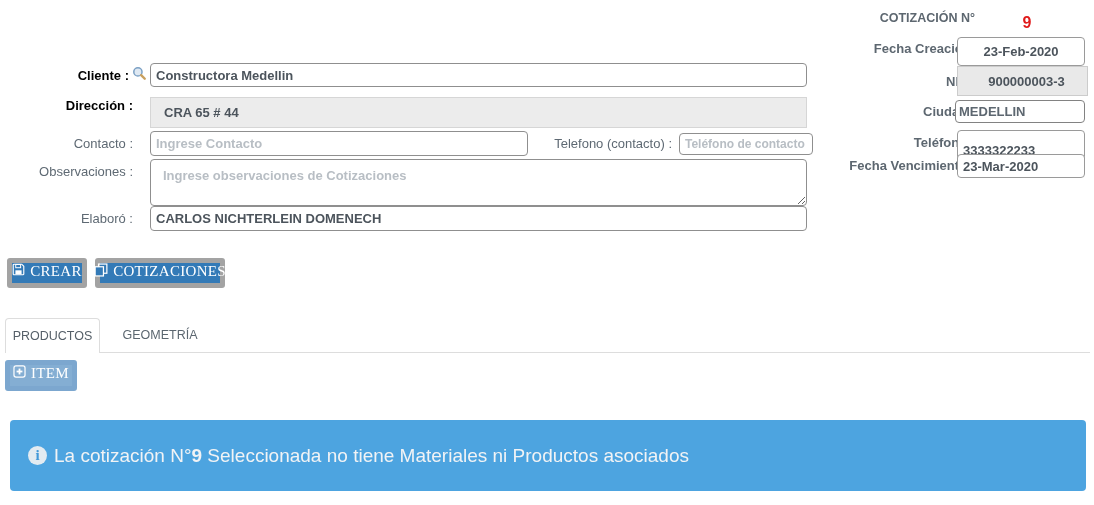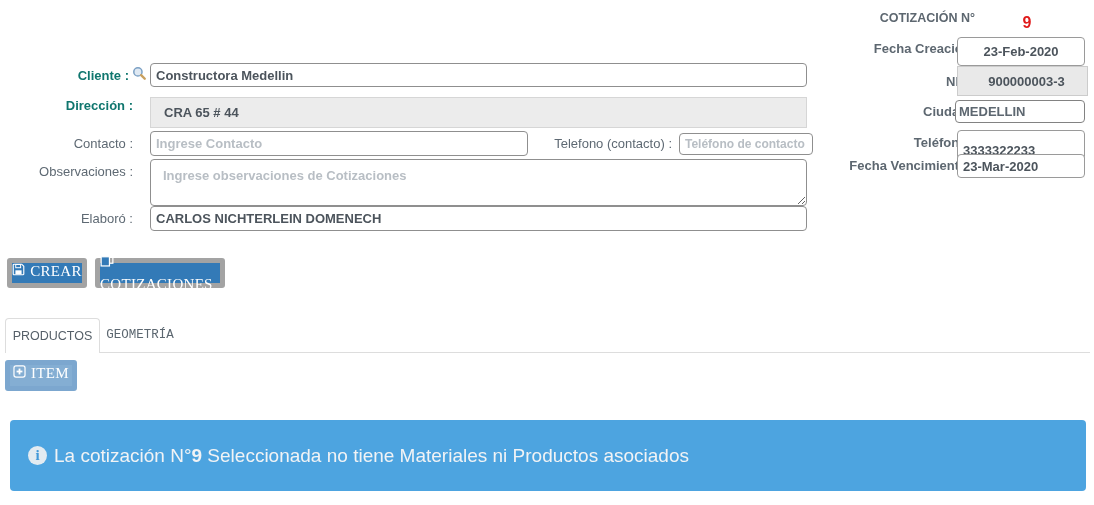--- a/index.html
+++ b/index.html
@@ -3,21 +3,21 @@
 <meta charset="utf-8">
 <style>
   html,body{margin:0;padding:0;background:#fff;}
   #app{
     position:relative;width:1094px;height:505px;background:#fff;overflow:hidden;
     font-family:"Liberation Sans",sans-serif;-webkit-font-smoothing:antialiased;
   }
   .abs{position:absolute;box-sizing:border-box;}
   
   .lbl{font-size:13px;color:#5e6973;text-align:right;white-space:nowrap;}
-  .lbl-blue{font-weight:bold;color:#0f766e;}
+  .lbl-blue{font-weight:bold;color:#000000;}
   .lbl-bold{font-weight:bold;color:#5d6770;}
   
   .inp{
     box-sizing:border-box;border:1px solid #8f8f8f;background:#fff;border-radius:4px;
     font-family:"Liberation Sans",sans-serif;font-size:13px;font-weight:bold;color:#4c545c;
     padding:0 5px;outline:none;
   }
   .inp::placeholder{color:#b8bec4;font-weight:bold;opacity:1;}
   textarea.inp{padding:8px 12px;resize:both;}
   .roBox{
@@ -109,35 +109,35 @@
     <span class="icon">
       <svg width="13" height="13" viewBox="0 0 16 16">
         <path d="M1.5 2.5 A1 1 0 0 1 2.5 1.5 H12 L14.5 4 V13.5 A1 1 0 0 1 13.5 14.5 H2.5 A1 1 0 0 1 1.5 13.5 Z" fill="none" stroke="#fff" stroke-width="1.4"></path>
         <rect x="4.6" y="1.8" width="6" height="4" fill="none" stroke="#fff" stroke-width="1.2"></rect>
         <rect x="4.2" y="9" width="7.6" height="5" fill="#fff"></rect>
       </svg>
     </span>
     <span>CREAR</span>
   </div>
 
-  <div class="abs btn" style="left:95px;top:258px;width:130px;height:30px;flex-direction:column;">
+  <div class="abs btn" style="left:95px;top:258px;width:130px;height:30px;">
     <span class="icon">
       <svg width="14" height="14" viewBox="0 0 16 16">
         <rect x="5.2" y="1.2" width="9.5" height="10.5" fill="none" stroke="#fff" stroke-width="1.4"></rect>
         <rect x="1.3" y="4.3" width="9.5" height="10.5" fill="#337ab7" stroke="#fff" stroke-width="1.4"></rect>
       </svg>
     </span>
     <span>COTIZACIONES</span>
   </div>
 
   <div class="abs tabline" style="left:5px;top:352px;width:1085px;height:1px;"></div>
   <div class="abs tab-active" style="left:5px;top:318px;width:95px;height:35px;">
     <span>PRODUCTOS</span>
   </div>
-  <div class="abs tab-plain" style="left:84px;top:318px;width:112px;height:34px;font-family:Liberation Mono, monospace;">
+  <div class="abs tab-plain" style="left:104px;top:318px;width:112px;height:34px;">
     <span>GEOMETRÍA</span>
   </div>
 
   <div class="abs btn btn-disabled" style="left:5px;top:360px;width:72px;height:31px;">
     <span class="icon">
       <svg width="13" height="13" viewBox="0 0 16 16">
         <rect x="1.2" y="1.2" width="13.6" height="13.6" rx="2.5" fill="none" stroke="#fff" stroke-width="1.5"></rect>
         <line x1="8" y1="4.4" x2="8" y2="11.6" stroke="#fff" stroke-width="2.2"></line>
         <line x1="4.4" y1="8" x2="11.6" y2="8" stroke="#fff" stroke-width="2.2"></line>
       </svg>

